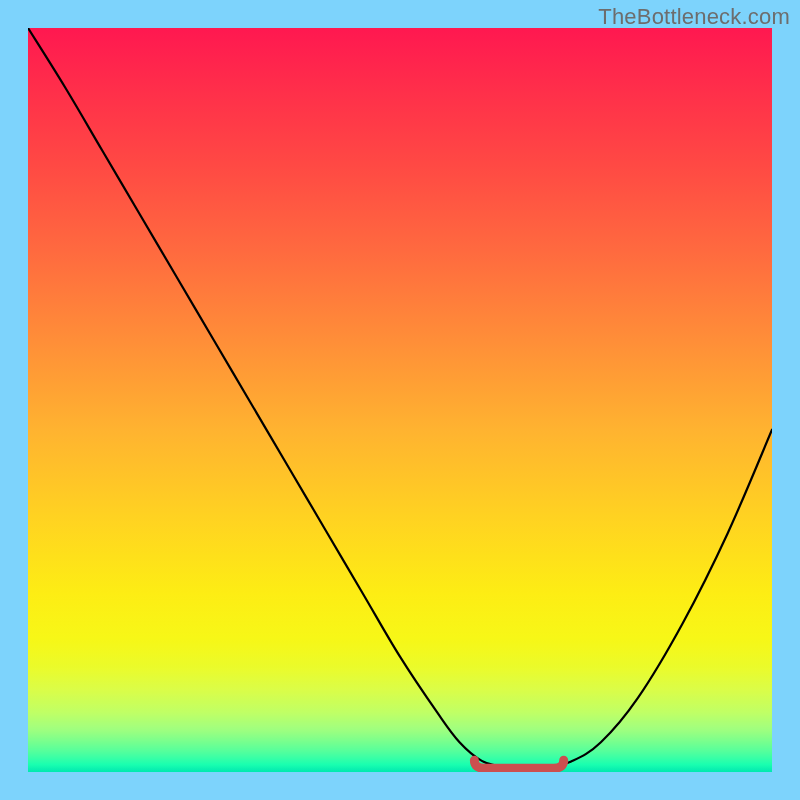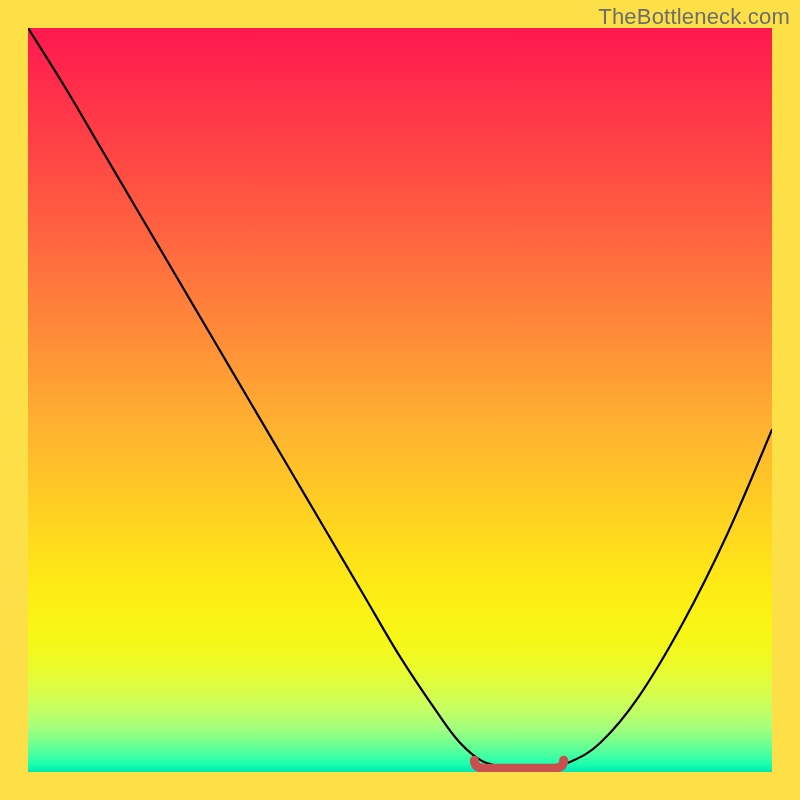--- a/index.html
+++ b/index.html
@@ -10,21 +10,21 @@
     background: #000;
     overflow: hidden;
     font-family: Arial, Helvetica, sans-serif;
   }
   .frame {
     position: absolute;
     left: 0;
     top: 0;
     width: 800px;
     height: 800px;
-    background: #fde047;
+    background: #7dd3fc;
   }
   .watermark {
     position: absolute;
     top: 4px;
     right: 10px;
     color: #6d6d6d;
     font-size: 22px;
     font-weight: 400;
     letter-spacing: 0.2px;
     z-index: 50;

